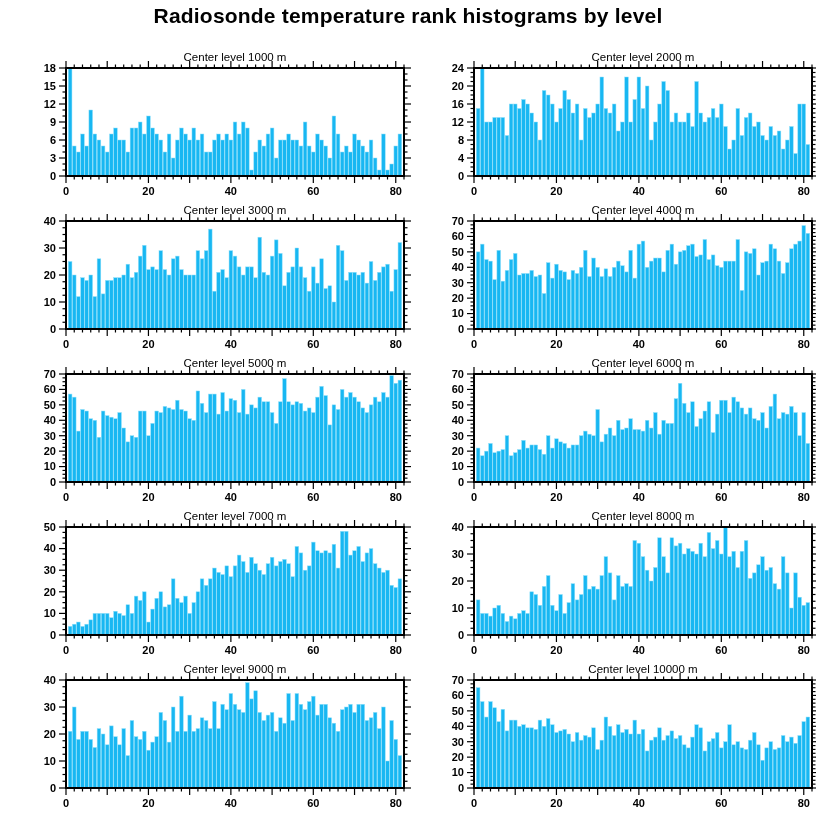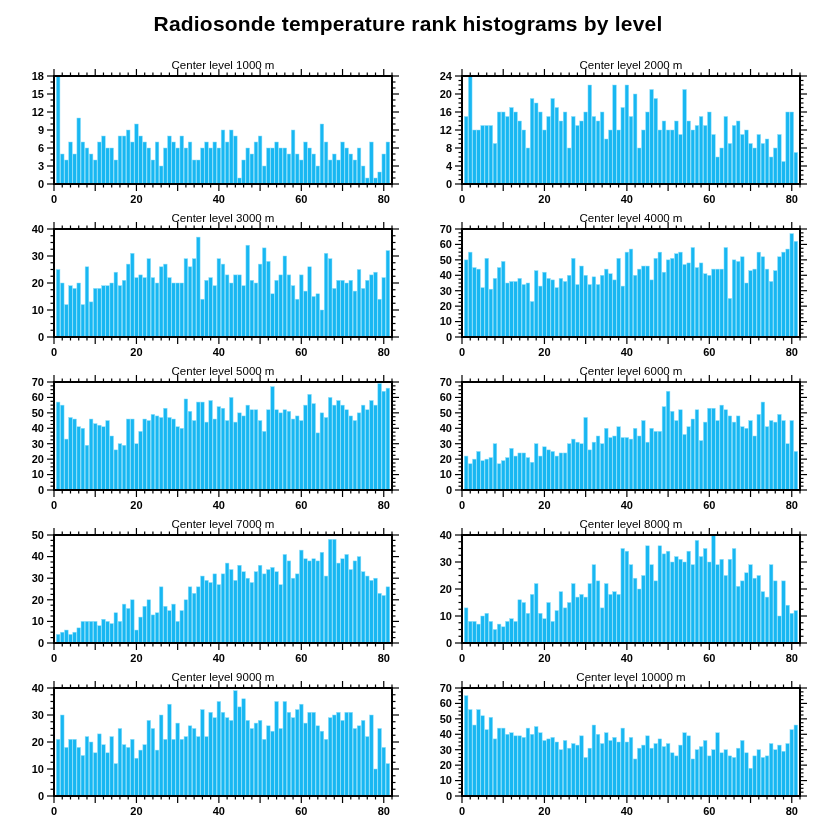--- a/index.html
+++ b/index.html
@@ -1,31 +1,31 @@
 <!DOCTYPE html>
 <html><head>
 <meta charset="utf-8">
 <style>
   html,body{margin:0;padding:0;background:#ffffff;}
   body{width:816px;height:824px;font-family:"Liberation Sans",sans-serif;color:#000;}
   .figure{width:816px;height:824px;overflow:hidden;}
   .main-title{
     height:44px;
-    padding-top:12px;
+    padding-top:4px;
     text-align:center;
     font-size:21px;
     font-weight:bold;
     letter-spacing:0.2px;
   }
   .charts{
     display:grid;
     grid-template-columns:408px 408px;
     grid-auto-rows:153px;
   }
-  .panel{width:408px;height:153px;}
+  .panel{width:408px;height:153px;padding-left:12px;}
   svg{display:block;}
   svg text{font-family:"Liberation Sans",sans-serif;fill:#000;}
   .subplot-title{font-size:11.5px;}
   .tick-label{font-size:11px;font-weight:bold;}
 </style>
 </head>
 <body>
 
 <div class="figure">
   <div class="main-title">Radiosonde temperature rank histograms by level</div>

